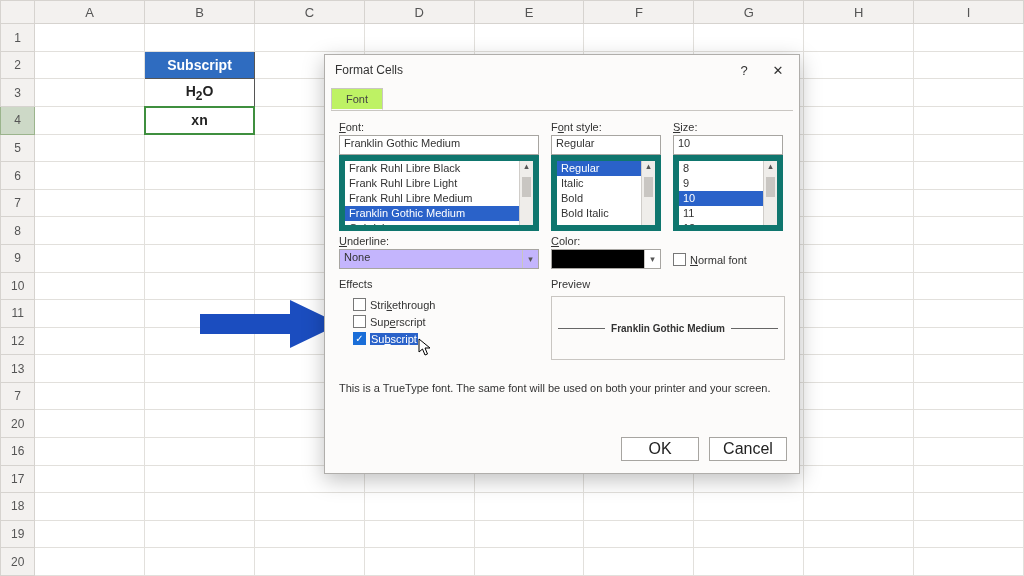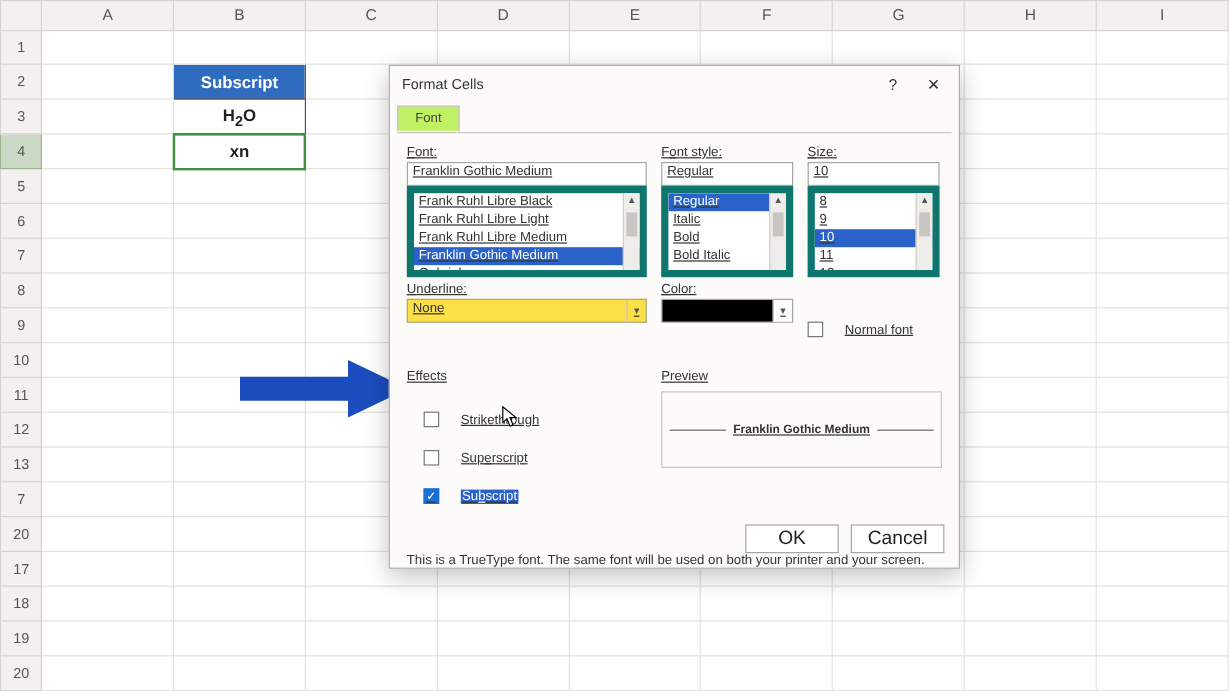--- a/index.html
+++ b/index.html
@@ -108,21 +108,21 @@
     background:#bef264;
     position:relative; top:1px;
     color:#444;
   }
 
   .body {
     padding:6px 14px 10px 14px;
     font-size:11px;
     color:#333;
   }
-  .row { display:flex; gap:12px;text-decoration:underline; }
+  .row { display:flex; gap:12px; }
   .col { display:flex; flex-direction:column; }
   .lbl { margin:4px 0 2px 0; }
   .lbl u { text-decoration:underline; }
 
   .txtbox {
     border:1px solid #a7a5a1;
     background:#fff;
     height:20px;
     padding:1px 4px;
     font-size:11px;
@@ -151,35 +151,35 @@
   }
   .listbox .scroll .up, .listbox .scroll .dn {
     height:14px; text-align:center; font-size:9px; color:#555;
   }
   .listbox .scroll .thumb {
     margin:2px; height:20px; background:#c9c6c2;
   }
 
   .combo {
     display:flex; align-items:stretch;
-    border:1px solid #a7a5a1; background:#fde047; height:20px;
+    border:1px solid #a7a5a1; background:#c4b5fd; height:20px;
   }
   .combo .val { flex:1; padding:1px 4px; font-size:11px; }
   .combo .drop { width:16px; text-align:center; border-left:1px solid #c9c6c2; font-size:9px; color:#555; line-height:18px; }
 
   .swatch {
     display:flex; align-items:stretch;
     border:1px solid #a7a5a1; height:20px; width:110px;
   }
   .swatch .c { flex:1; background:#000; }
   .swatch .drop { width:16px; text-align:center; border-left:1px solid #c9c6c2; font-size:9px; color:#555; line-height:18px; background:#fff;}
 
   .chk {
-    display:flex; align-items:center; gap:18px;
-    font-size:11px; margin:19px 0;
+    display:flex; align-items:center; gap:4px;
+    font-size:11px; margin:4px 0;
   }
   .chk .box {
     width:13px; height:13px; border:1px solid #777;
     display:flex; align-items:center; justify-content:center;
     font-size:10px; color:#fff; background:#fff;
   }
   .chk .box.on { background:#1a6ed8; border-color:#1a6ed8; }
   .chk.sel span.txt { background:#2a62c9; color:#fff; padding:0 1px; }
   .grouptitle { font-size:11px; margin:8px 0 4px 0; }
   .previewbox {
@@ -390,20 +390,32 @@
         <td class="cell"></td>
         <td class="cell"></td>
         <td class="cell"></td>
         <td class="cell"></td>
         <td class="cell"></td>
         <td class="cell"></td>
         <td class="cell"></td>
       </tr>
   <tr>
         <td class="rowhdr">20</td>
+        <td class="cell"></td>
+        <td class="cell"></td>
+        <td class="cell"></td>
+        <td class="cell"></td>
+        <td class="cell"></td>
+        <td class="cell"></td>
+        <td class="cell"></td>
+        <td class="cell"></td>
+        <td class="cell"></td>
+      </tr>
+  <tr>
+        <td class="rowhdr">16</td>
         <td class="cell"></td>
         <td class="cell"></td>
         <td class="cell"></td>
         <td class="cell"></td>
         <td class="cell"></td>
         <td class="cell"></td>
         <td class="cell"></td>
         <td class="cell"></td>
         <td class="cell"></td>
       </tr>

